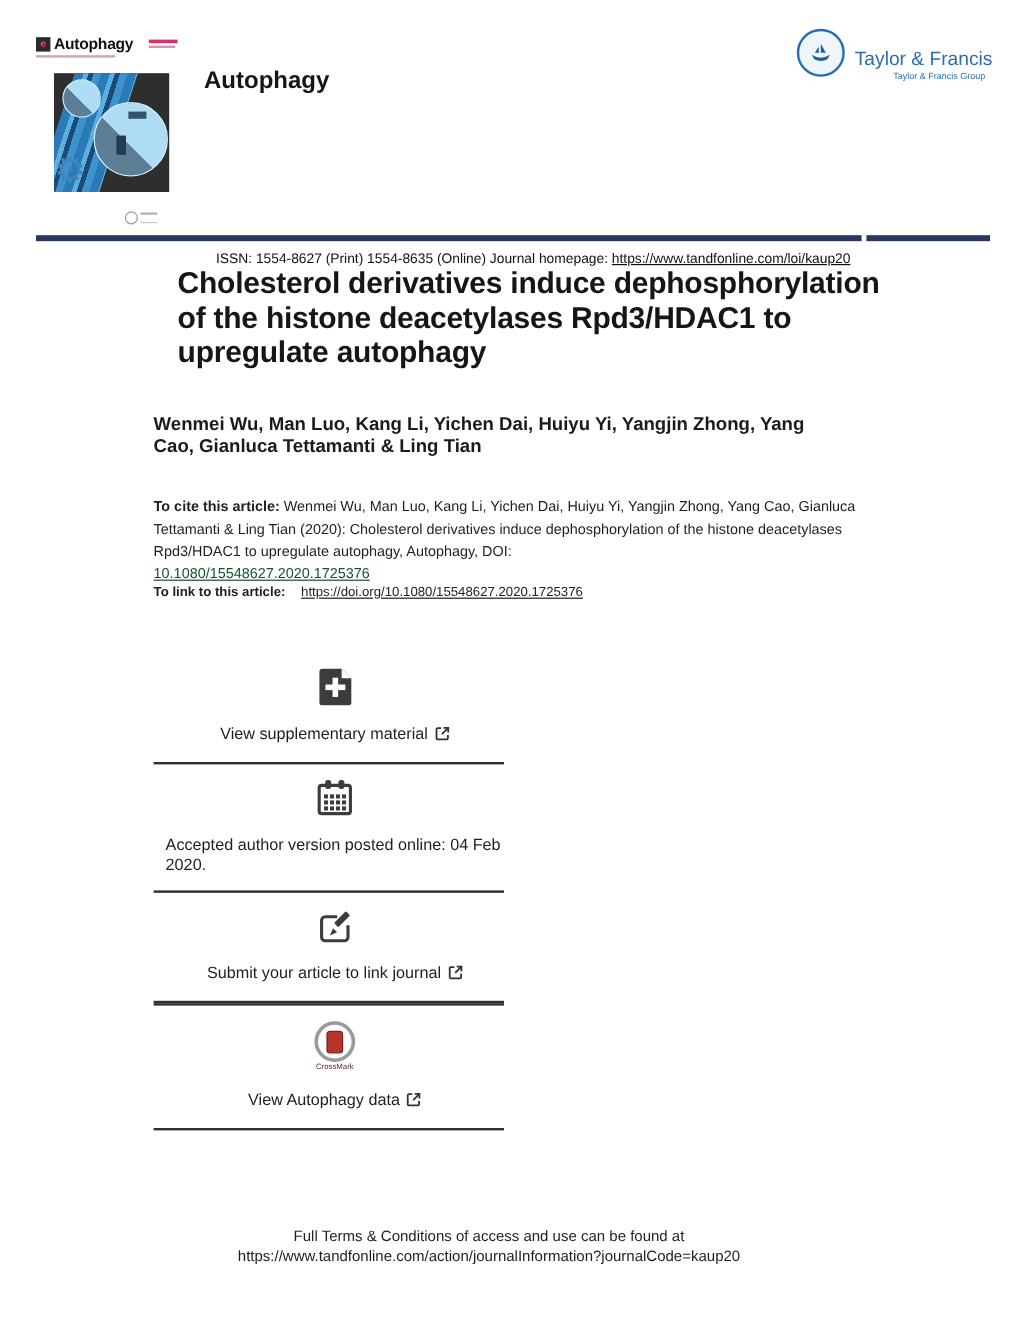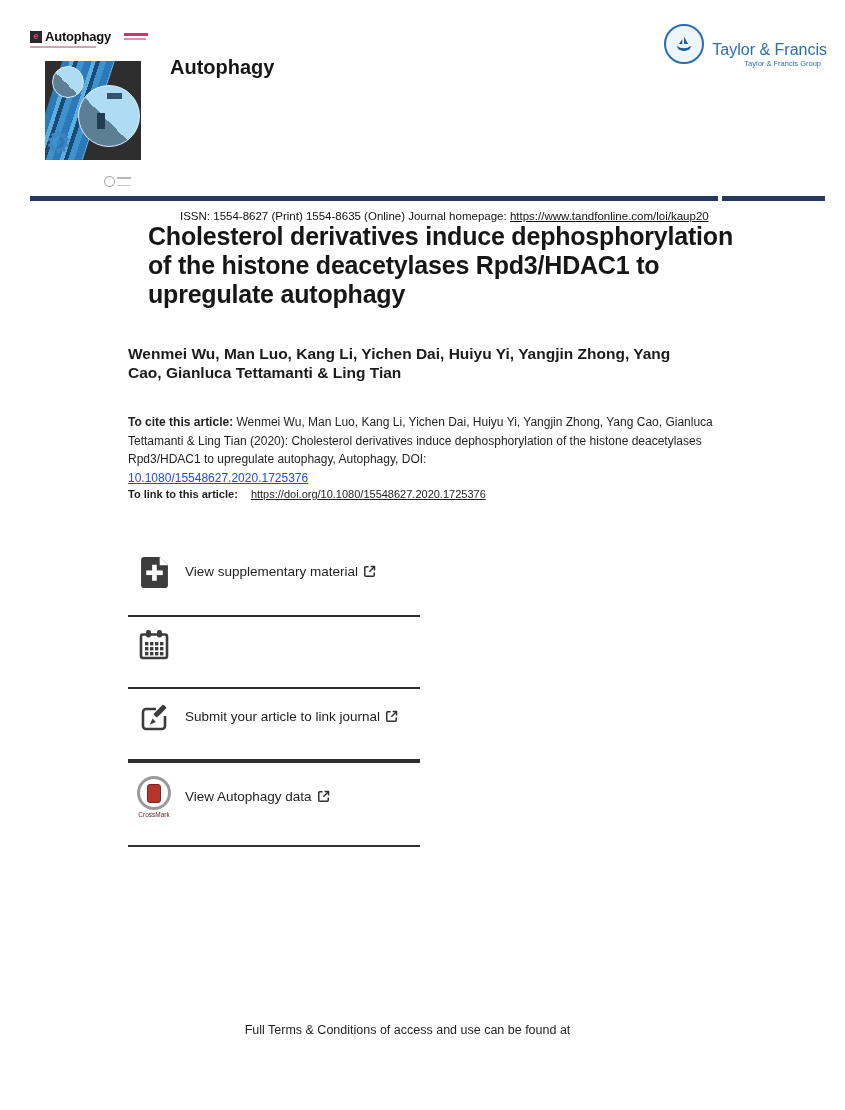--- a/index.html
+++ b/index.html
@@ -48,28 +48,28 @@
   .navy-bar.seg1{left:30px;width:688px;}
   .navy-bar.seg2{left:722px;width:103px;}
 
   
   .article-title{position:absolute;left:128px;top:222px;width:600px;font-size:25px;line-height:29px;
     font-weight:700;color:#161616;letter-spacing:-0.2px;margin-left:20px;}
   .article-authors{position:absolute;left:128px;top:344px;width:580px;font-size:15.5px;line-height:19px;
     font-weight:600;color:#1b1b1b;}
   .cite-block{position:absolute;left:128px;top:413px;width:608px;font-size:12px;line-height:18.5px;color:#1f1f1f;}
   .cite-label{font-weight:700;}
-  .cite-doi{display:block;color:#1d4ed8;text-decoration:underline;width:max-content;}
+  .cite-doi{display:block;color:#14532d;text-decoration:underline;width:max-content;}
   .link-row{position:absolute;left:128px;top:488px;font-size:11px;color:#1f1f1f;}
   .link-row .lbl{font-weight:700;margin-right:10px;}
   .link-row a{color:#1f1f1f;text-decoration:underline;}
 
   
   .actions{position:absolute;left:128px;top:544px;width:292px;}
-  .action-row{display:flex;align-items:center;gap:15px;padding:13px 0 27px 10px;cursor:pointer;}
+  .action-row{display:flex;align-items:center;gap:15px;padding:13px 0 13px 10px;cursor:pointer;flex-direction:column;}
   .action-icon{flex:0 0 auto;display:flex;align-items:center;justify-content:center;width:32px;}
   .action-label{font-size:13.5px;line-height:17px;color:#1f1f1f;}
   .ext{display:inline-block;vertical-align:-2px;margin-left:5px;}
   .action-rule{height:2px;background:#2f2f2f;}
   .crossmark-wrap{display:flex;flex-direction:column;align-items:center;}
   .crossmark-circle{width:28px;height:28px;border-radius:50%;border:3px solid #9a9a9a;background:#fff;
     display:flex;align-items:center;justify-content:center;}
   .crossmark-shape{width:12px;height:17px;border-radius:3px;background:#b5342c;border:1px solid #7e241e;}
   .crossmark-caption{font-size:6.5px;color:#5a2b27;margin-top:1px;}
 
@@ -176,20 +176,21 @@
               <rect x="11" y="17" width="3.4" height="3.4"></rect>
               <rect x="16" y="17" width="3.4" height="3.4"></rect>
               <rect x="21" y="17" width="3.4" height="3.4"></rect>
             <rect x="6" y="22" width="3.4" height="3.4"></rect>
               <rect x="11" y="22" width="3.4" height="3.4"></rect>
               <rect x="16" y="22" width="3.4" height="3.4"></rect>
               <rect x="21" y="22" width="3.4" height="3.4"></rect>
           </g>
         </svg>
       </span>
+      <span class="action-label"><span>Accepted author version posted online: 04 Feb 2020.</span></span>
     </div>
     <div class="action-rule"></div>
 
     <div class="action-row">
       <span class="action-icon">
         <svg width="30" height="30" viewBox="0 0 30 30">
           <path d="M26 14 v10 a3 3 0 0 1 -3 3 H7 a3 3 0 0 1 -3 -3 V10 a3 3 0 0 1 3 -3 h10" fill="none" stroke="#3c3c3c" stroke-width="2.6"></path>
           <rect x="14" y="6.5" width="14" height="5" rx="1" transform="rotate(-45 21 9)" fill="#3c3c3c"></rect>
           <path d="M13.5 16.5 l-2.6 6 6 -2.6 z" fill="#3c3c3c"></path>
         </svg>
@@ -218,15 +219,16 @@
               <path d="M8.2 1.6 H12.4 V5.8"></path>
               <path d="M12.2 1.8 L6.8 7.2"></path>
             </svg></span></span>
     </div>
     <div class="action-rule"></div>
 
   </div>
 
   <div class="footer">
     <div>Full Terms &amp; Conditions of access and use can be found at</div>
+    <div>https://www.tandfonline.com/action/journalInformation?journalCode=kaup20</div>
   </div>
 
 </div>
 
 </body></html>

